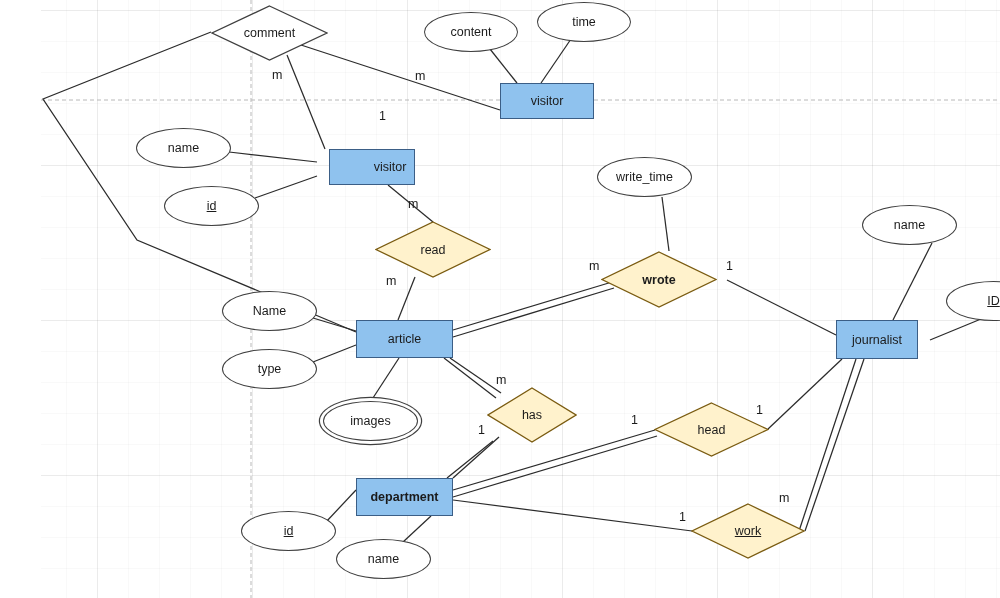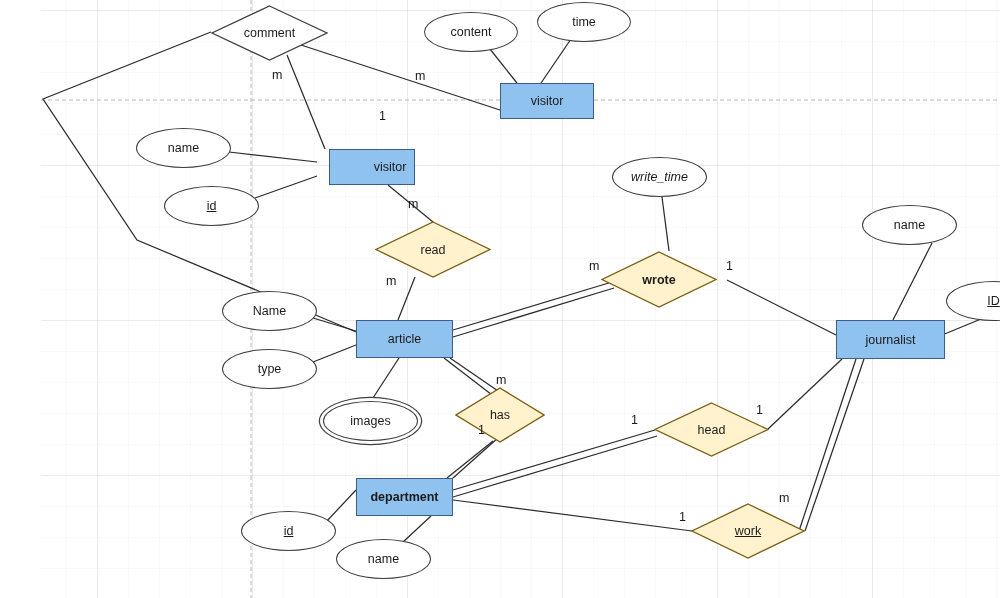--- a/index.html
+++ b/index.html
@@ -130,21 +130,21 @@
           <polygon points="58,1 115,28.5 58,56 1,28.5" fill="#FFF2CC" stroke="#7A5B10" stroke-width="1.3" vector-effect="non-scaling-stroke"></polygon>
         </svg>
         <span class="lbl">read</span>
       </div>
       <div class="rel" style="left: 560px; top: 251px; width: 116px; height: 57px; font-weight: bold;">
         <svg class="dia" viewBox="0 0 116 57" preserveAspectRatio="none">
           <polygon points="58,1 115,28.5 58,56 1,28.5" fill="#FFF2CC" stroke="#7A5B10" stroke-width="1.3" vector-effect="non-scaling-stroke"></polygon>
         </svg>
         <span class="lbl">wrote</span>
       </div>
-      <div class="rel" style="left: 414px; top: 387px; width: 90px; height: 56px;">
+      <div class="rel" style="left: 446px; top: 387px; width: 90px; height: 56px;">
         <svg class="dia" viewBox="0 0 90 56" preserveAspectRatio="none">
           <polygon points="45,1 89,28 45,55 1,28" fill="#FFF2CC" stroke="#7A5B10" stroke-width="1.3" vector-effect="non-scaling-stroke"></polygon>
         </svg>
         <span class="lbl">has</span>
       </div>
       <div class="rel" style="left: 613px; top: 402px; width: 115px; height: 55px;">
         <svg class="dia" viewBox="0 0 115 55" preserveAspectRatio="none">
           <polygon points="57.5,1 114,27.5 57.5,54 1,27.5" fill="#FFF2CC" stroke="#7A5B10" stroke-width="1.3" vector-effect="non-scaling-stroke"></polygon>
         </svg>
         <span class="lbl">head</span>
@@ -157,39 +157,39 @@
       </div>
       <div class="ent" style="left: 459px; top: 83px; width: 94px; height: 36px; background: rgb(143, 194, 238); border-color: rgb(59, 94, 134);">
         <span>visitor</span>
       </div>
       <div class="ent" style="left: 288px; top: 149px; width: 86px; height: 36px; background: rgb(143, 194, 238); border-color: rgb(59, 94, 134); padding-left: 36px;">
         <span>visitor</span>
       </div>
       <div class="ent" style="left: 315px; top: 320px; width: 97px; height: 38px; background: rgb(143, 194, 238); border-color: rgb(59, 94, 134);">
         <span>article</span>
       </div>
-      <div class="ent" style="left: 795px; top: 320px; width: 109px; height: 39px; background: rgb(143, 194, 238); border-color: rgb(59, 94, 134);">
+      <div class="ent" style="left: 795px; top: 320px; width: 82px; height: 39px; background: rgb(143, 194, 238); border-color: rgb(59, 94, 134);">
         <span>journalist</span>
       </div>
       <div class="ent" style="left: 315px; top: 478px; width: 97px; height: 38px; background: rgb(143, 194, 238); border-color: rgb(59, 94, 134); font-weight: bold;">
         <span>department</span>
       </div>
       <div class="attr" style="left: 383px; top: 12px; width: 94px; height: 40px; background: rgb(255, 255, 255); border-color: rgb(63, 63, 63);">
         <span>content</span>
       </div>
       <div class="attr" style="left: 496px; top: 2px; width: 94px; height: 40px; background: rgb(255, 255, 255); border-color: rgb(63, 63, 63);">
         <span>time</span>
       </div>
       <div class="attr" style="left: 95px; top: 128px; width: 95px; height: 40px; background: rgb(255, 255, 255); border-color: rgb(63, 63, 63);">
         <span>name</span>
       </div>
       <div class="attr key" style="left: 123px; top: 186px; width: 95px; height: 40px; background: rgb(255, 255, 255); border-color: rgb(63, 63, 63);">
         <span>id</span>
       </div>
-      <div class="attr" style="left: 571px; top: 157px; width: 95px; height: 40px; background: rgb(255, 255, 255); border-color: rgb(63, 63, 63); font-style: italic;">
+      <div class="attr" style="left: 556px; top: 157px; width: 95px; height: 40px; background: rgb(255, 255, 255); border-color: rgb(63, 63, 63);">
         <span>write_time</span>
       </div>
       <div class="attr" style="left: 821px; top: 205px; width: 95px; height: 40px; background: rgb(255, 255, 255); border-color: rgb(63, 63, 63);">
         <span>name</span>
       </div>
       <div class="attr key" style="left: 905px; top: 281px; width: 95px; height: 40px; background: rgb(255, 255, 255); border-color: rgb(63, 63, 63);">
         <span>ID</span>
       </div>
       <div class="attr" style="left: 181px; top: 291px; width: 95px; height: 40px; background: rgb(255, 255, 255); border-color: rgb(63, 63, 63);">
         <span>Name</span>

